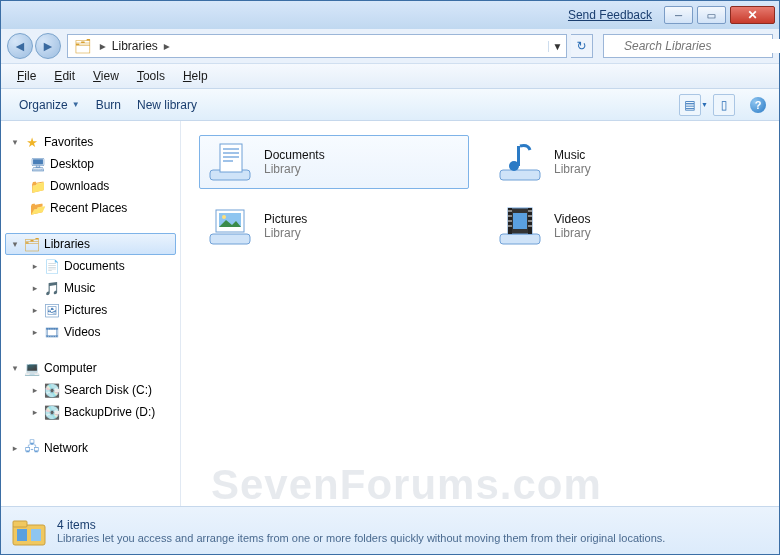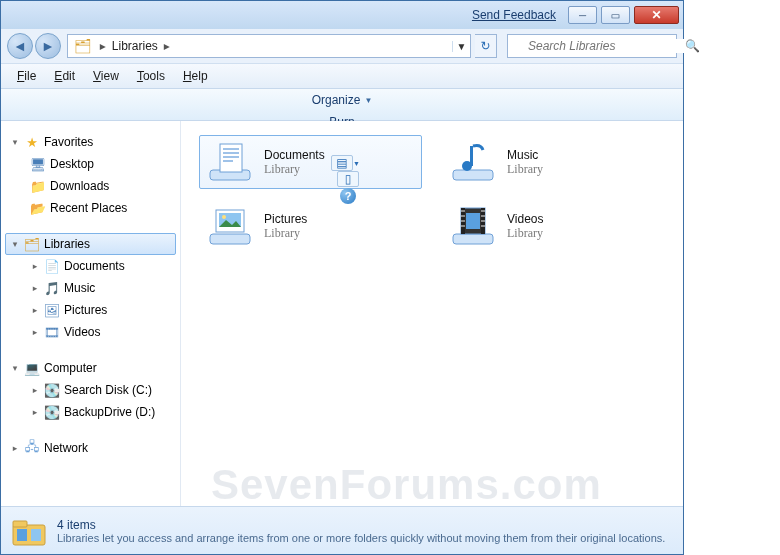--- a/index.html
+++ b/index.html
@@ -1,17 +1,17 @@
 <!DOCTYPE html>
 <html><head>
 <meta charset="utf-8">
 <style>
   * { box-sizing: border-box; margin: 0; padding: 0; font-family: "Segoe UI", Tahoma, sans-serif; }
   body { width: 780px; height: 555px; overflow: hidden; background: #fff; }
-  .window { width: 684px; height: 555px; border: 1px solid #3b6ea5; background: #e9f1fb; display: flex; flex-direction: column; }
+  .window { width: 780px; height: 555px; border: 1px solid #3b6ea5; background: #e9f1fb; display: flex; flex-direction: column; }
   
   .titlebar { height: 28px; background: linear-gradient(to bottom, #d7e7fa, #c0d8f0); display: flex; align-items: center; justify-content: flex-end; padding: 0 4px; gap: 4px; }
   .send-feedback { color: #1a3e6f; font-size: 12px; text-decoration: underline; margin-right: 8px; cursor: pointer; }
   .winbtn { width: 29px; height: 18px; border: 1px solid #7a9cc6; border-radius: 2px; background: linear-gradient(to bottom,#f4f8fd,#d2e3f7); display: inline-flex; align-items: center; justify-content: center; font-size: 10px; color: #2b4a6f; cursor: pointer; }
   .winbtn.close { width: 45px; background: linear-gradient(to bottom,#e67a6f,#c83a2b); border-color:#8b2b20; color:#fff; font-weight:bold; font-size:12px;}
   
   .navbar { height: 34px; display: flex; align-items: center; padding: 2px 6px; gap: 4px; }
   .navbtns { display: flex; }
   .navcircle { width: 26px; height: 26px; border-radius: 50%; background: radial-gradient(circle at 30% 30%, #d6e6f8, #9cbde0); border:1px solid #7aa3cc; display:inline-flex; align-items:center; justify-content:center; color:#3a6aa0; font-size:14px; cursor:pointer; margin-right:2px;}
   .addrbar { flex:1; display:flex; align-items:center; height:24px; background:#fff; border:1px solid #9cb6d8; }
@@ -22,21 +22,21 @@
   .addr-drop { width:18px; text-align:center; color:#333; border-left:1px solid #cdddee; cursor:pointer; font-size:10px;}
   .refresh { width:22px; height:24px; border:1px solid #9cb6d8; border-left:none; background:#eef4fc; display:inline-flex;align-items:center;justify-content:center; color:#2a6db5; cursor:pointer; font-size:12px;}
   .searchbox { width:170px; height:24px; margin-left:6px; border:1px solid #9cb6d8; background:#fff; display:flex; align-items:center; padding:0 20px; }
   .searchbox input { border:none; outline:none; flex:1; font-size:12px; color:#666; font-style:italic; }
   .searchbox .sicon { color:#6a8bb3; font-size:12px; }
   
   .menubar { height:22px; background:linear-gradient(to bottom,#f5f9fe,#e4eef9); border-top:1px solid #d0dff0; border-bottom:1px solid #c6d8ec; display:flex; align-items:center; padding:12px 8px; gap:2px; font-size:12px;}
   .menuitem { padding:2px 8px; cursor:pointer; color:#1a1a1a;}
   .menuitem u { text-decoration: underline; }
   
-  .toolbar { height:32px; background:linear-gradient(to bottom,#f5fafe,#dfeefb); border-bottom:1px solid #c6d8ec; display:flex; align-items:center; padding:0 10px; font-size:12px; color:#1a3e6f;flex-direction:column;}
+  .toolbar { height:32px; background:linear-gradient(to bottom,#f5fafe,#dfeefb); border-bottom:1px solid #c6d8ec; display:flex; align-items:center; padding:0 10px; font-size:12px; color:#1a3e6f;}
   .tbtn { padding:4px 8px; cursor:pointer; display:inline-flex; align-items:center; gap:4px;}
   .tbtn .dd { font-size:8px; color:#3a6aa0;}
   .tspacer { flex:1; }
   .ticon { width:22px; height:22px; display:inline-flex; align-items:center; justify-content:center; border:1px solid transparent; cursor:pointer; color:#2a6db5; position:relative;}
   .ticon.frame { border:1px solid #aac6e4; background:#eef6fd; border-radius:2px;}
   .ticon .dd { font-size:7px; position:absolute; right:-8px; }
   .ticon + .ticon { margin-left:12px; }
   .help-icon { width:16px;height:16px;border-radius:50%;background:radial-gradient(circle at 30% 30%,#8ec5f0,#2a7ac5);color:#fff;font-weight:bold;font-size:11px;display:inline-flex;align-items:center;justify-content:center;}
   
   .body { flex:1; display:flex; background:#fff; min-height:0; }
@@ -55,21 +55,21 @@
   .net { color:#6a9fd6;}
   
   .content { flex:1; padding:14px 18px; overflow:auto; }
   .tiles { display:grid; grid-template-columns: 1fr 1fr; gap:10px 20px; max-width:560px;}
   .tile { display:flex; align-items:center; gap:10px; padding:4px 6px; border:1px solid transparent; border-radius:2px; cursor:pointer;}
   .tile.sel { border:1px solid #7eb3e8; background:linear-gradient(to bottom,#f7fbff,#ecf4fd);}
   .tile-icon { width:48px; height:44px; display:flex; align-items:center; justify-content:center; }
   .tile-icon svg { width:48px; height:44px;}
   .tile-text { display:flex; flex-direction:column; font-size:12px;}
   .tile-name { color:#111;}
-  .tile-sub { color:#7a7a7a;font-family:Liberation Serif, serif;}
+  .tile-sub { color:#7a7a7a;}
   
   .status { height:48px; border-top:1px solid #c6d8ec; background:linear-gradient(to bottom,#eaf3fd,#dcebfb); display:flex; align-items:center; padding:4px 10px; gap:10px; font-size:12px; color:#2a4a6f;}
   .status-icon { width:36px; height:36px; }
   .status-text .line1 { color:#1a3e6f;}
   .status-text .line2 { color:#4a6a8f; font-size:11px;}
   .watermark { position:absolute; left:210px; top:460px; font-size:42px; font-weight:bold; color:rgba(120,140,160,0.18); letter-spacing:1px; pointer-events:none;}
   .root { position:relative; }
 </style>
 </head>
 <body>

